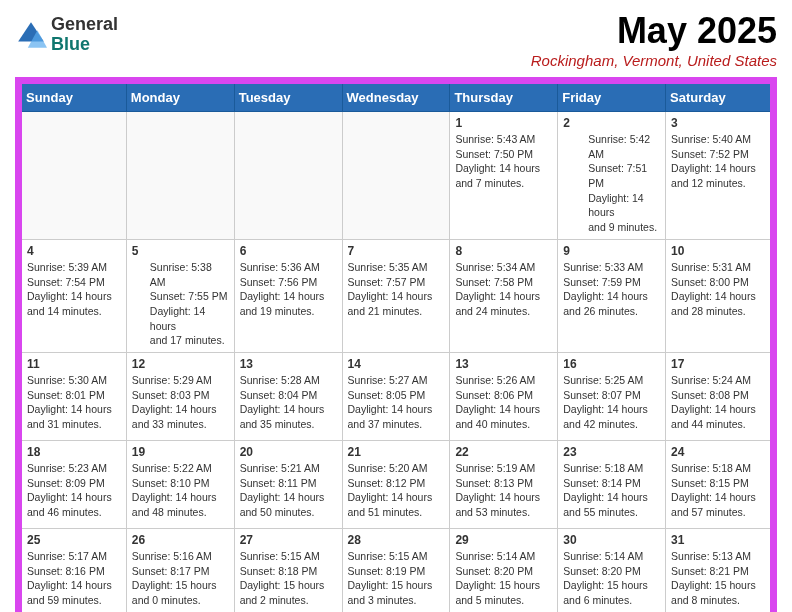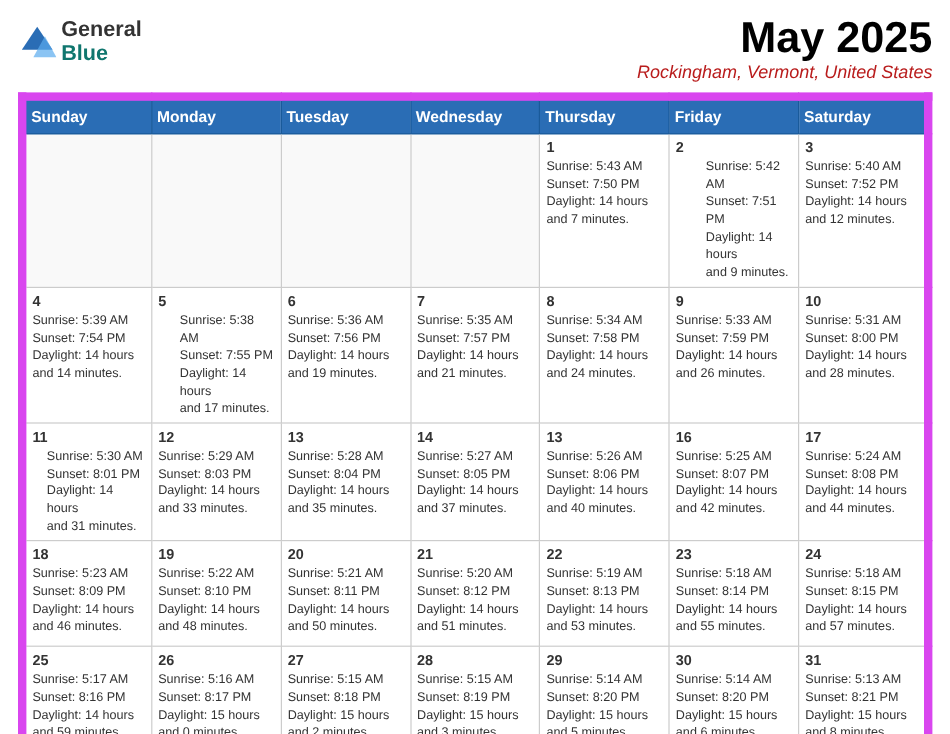--- a/index.html
+++ b/index.html
@@ -212,21 +212,21 @@
           <span class="day-num">10</span>
           <div class="day-info" style="white-space: pre-line;">Sunrise: 5:31 AM
 Sunset: 8:00 PM
 Daylight: 14 hours
 and 28 minutes.</div>
         </td>
       </tr>
       <tr>
         <td>
           <span class="day-num">11</span>
-          <div class="day-info" style="white-space: pre-line; margin-left: 12px;">Sunrise: 5:30 AM
+          <div class="day-info" style="white-space: pre-line;">Sunrise: 5:30 AM
 Sunset: 8:01 PM
 Daylight: 14 hours
 and 31 minutes.</div>
         </td>
         <td>
           <span class="day-num">12</span>
           <div class="day-info" style="white-space: pre-line;">Sunrise: 5:29 AM
 Sunset: 8:03 PM
 Daylight: 14 hours
 and 33 minutes.</div>

